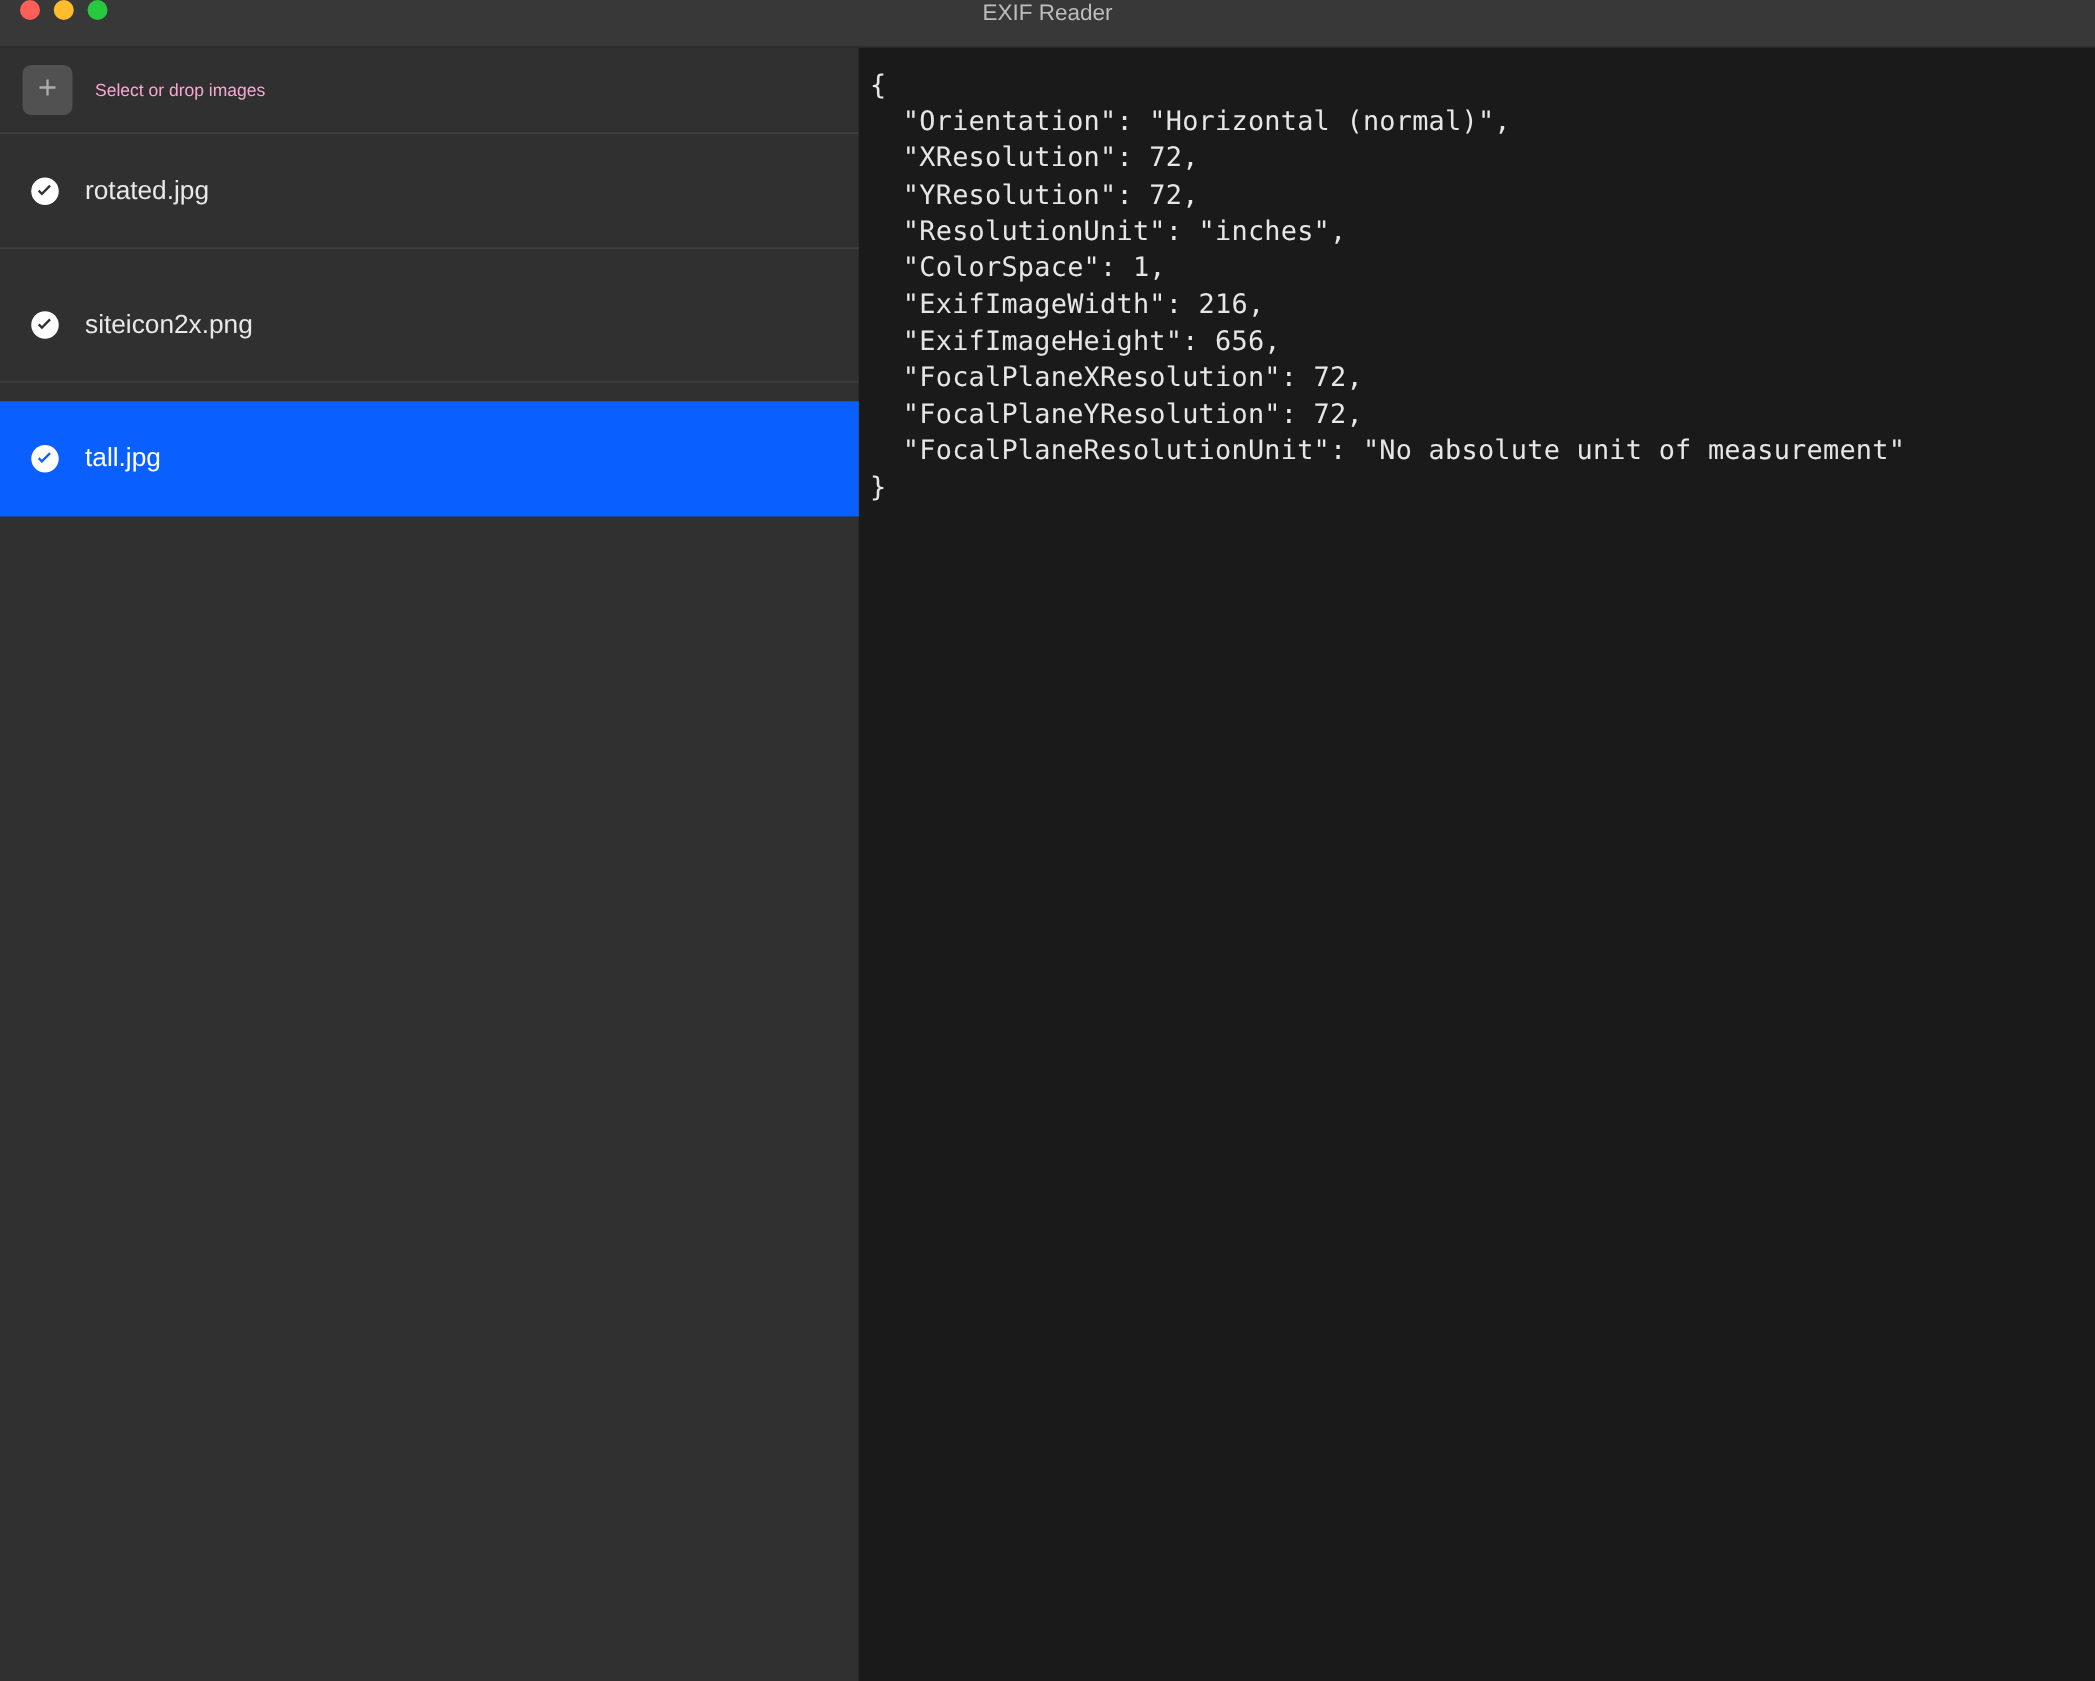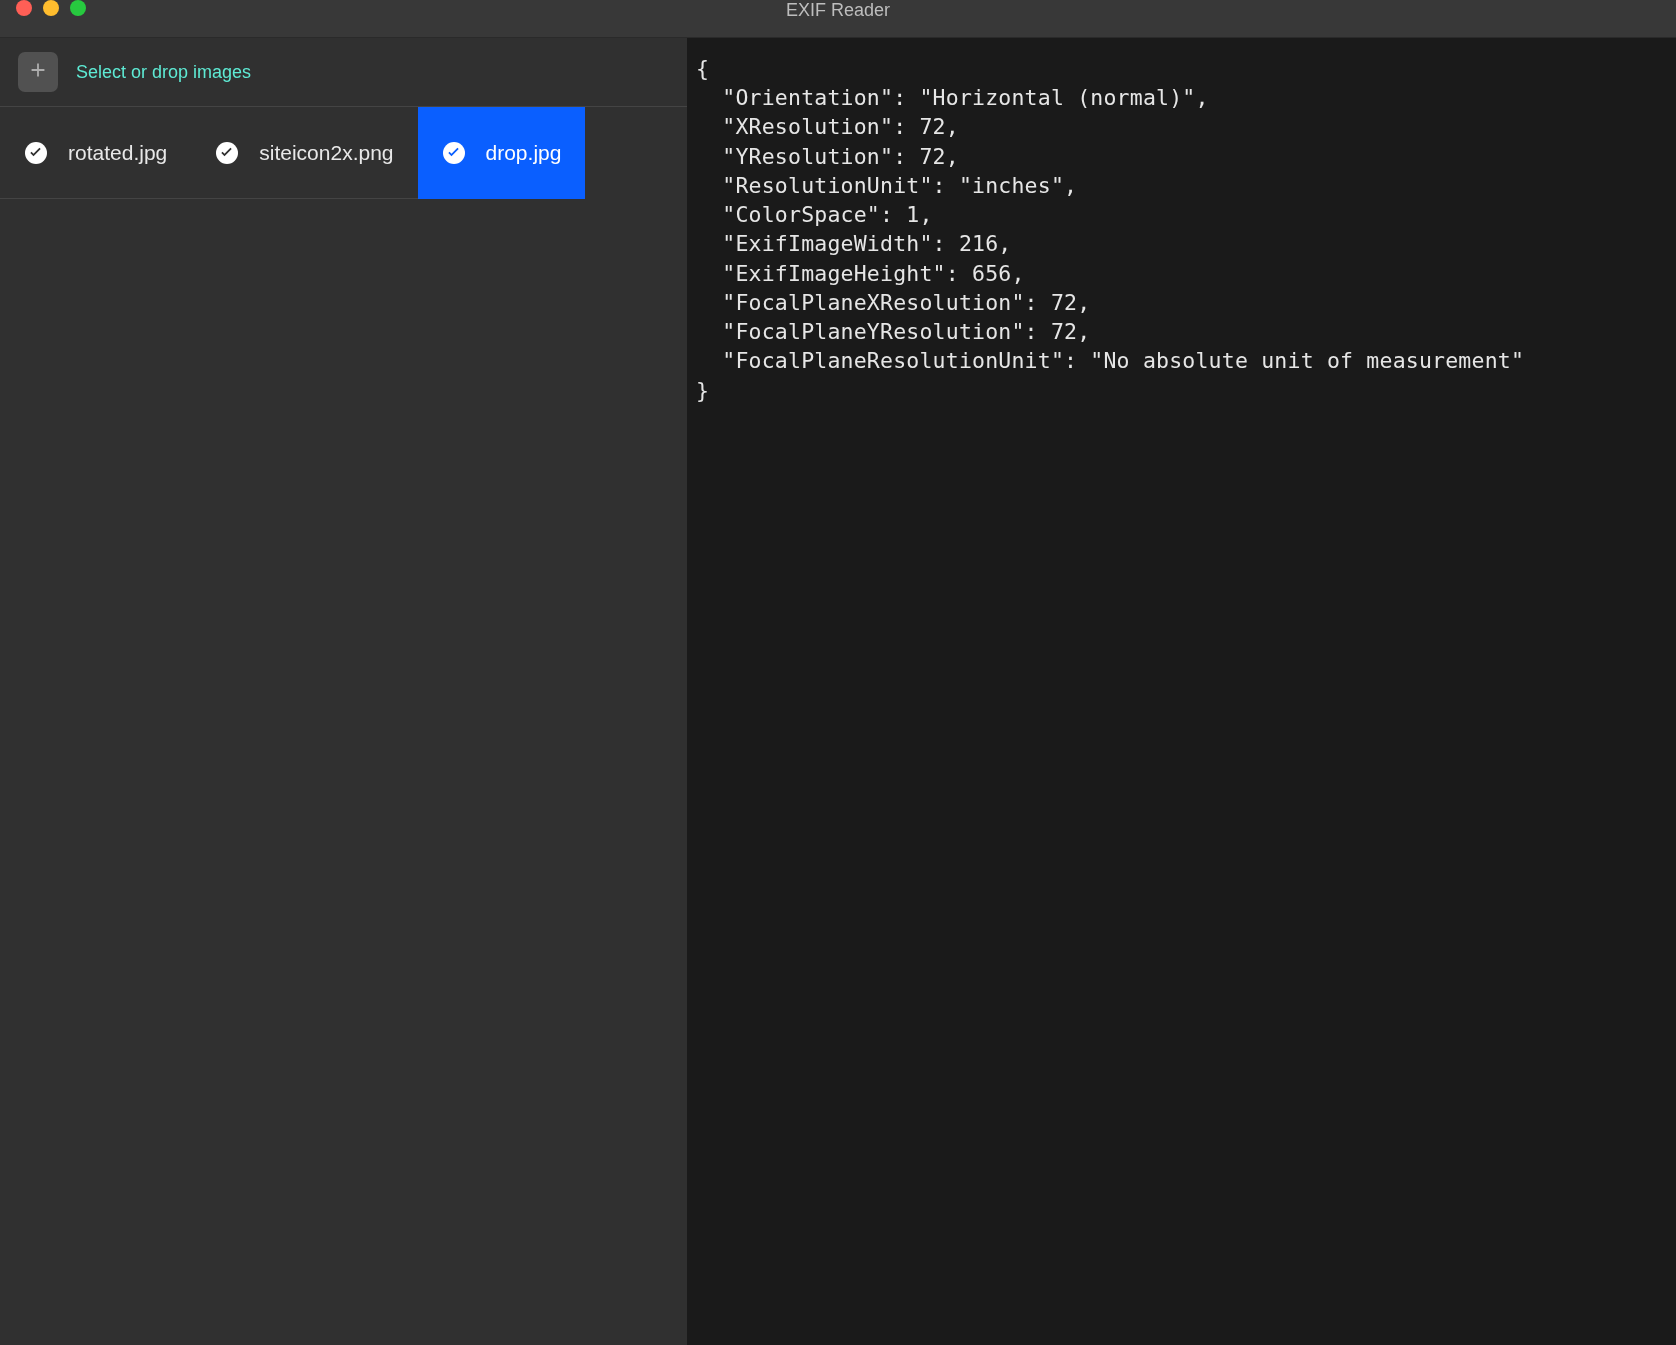--- a/index.html
+++ b/index.html
@@ -72,26 +72,27 @@
       align-items: center;
       justify-content: center;
       cursor: pointer;
     }
     .plus-btn svg {
       width: 22px;
       height: 22px;
       fill: #adadad;
     }
     .dropzone-label {
-      color: #5eead4;
-      font-size: 18px;
+      color: #f9a8d4;
+      font-size: 14px;
     }
     .file-list {
       display: flex;
-      flex-direction: row;
+      flex-direction: column;
+      gap: 15px;
     }
     .file-item {
       display: flex;
       align-items: center;
       padding: 0 24px;
       height: 92px;
       gap: 20px;
       border-bottom: 1px solid #444;
       cursor: pointer;
     }
@@ -168,21 +169,21 @@
               <circle cx="12" cy="12" r="11" fill="#fff"></circle>
               <path d="M9.5 15.3l-3.2-3.2 1.3-1.3 1.9 1.9 5.9-5.9 1.3 1.3z" fill="#303030"></path>
             </svg></span>
           <span class="file-name">siteicon2x.png</span>
         </div>
         <div class="file-item selected">
           <span class="check-icon"><svg viewBox="0 0 24 24">
               <circle cx="12" cy="12" r="11" fill="#fff"></circle>
               <path d="M9.5 15.3l-3.2-3.2 1.3-1.3 1.9 1.9 5.9-5.9 1.3 1.3z" fill="#0a5fff"></path>
             </svg></span>
-          <span class="file-name">drop.jpg</span>
+          <span class="file-name">tall.jpg</span>
         </div>
       </div>
   </div>
   <div class="content">
     <pre class="json-view">{
   "Orientation": "Horizontal (normal)",
   "XResolution": 72,
   "YResolution": 72,
   "ResolutionUnit": "inches",
   "ColorSpace": 1,

